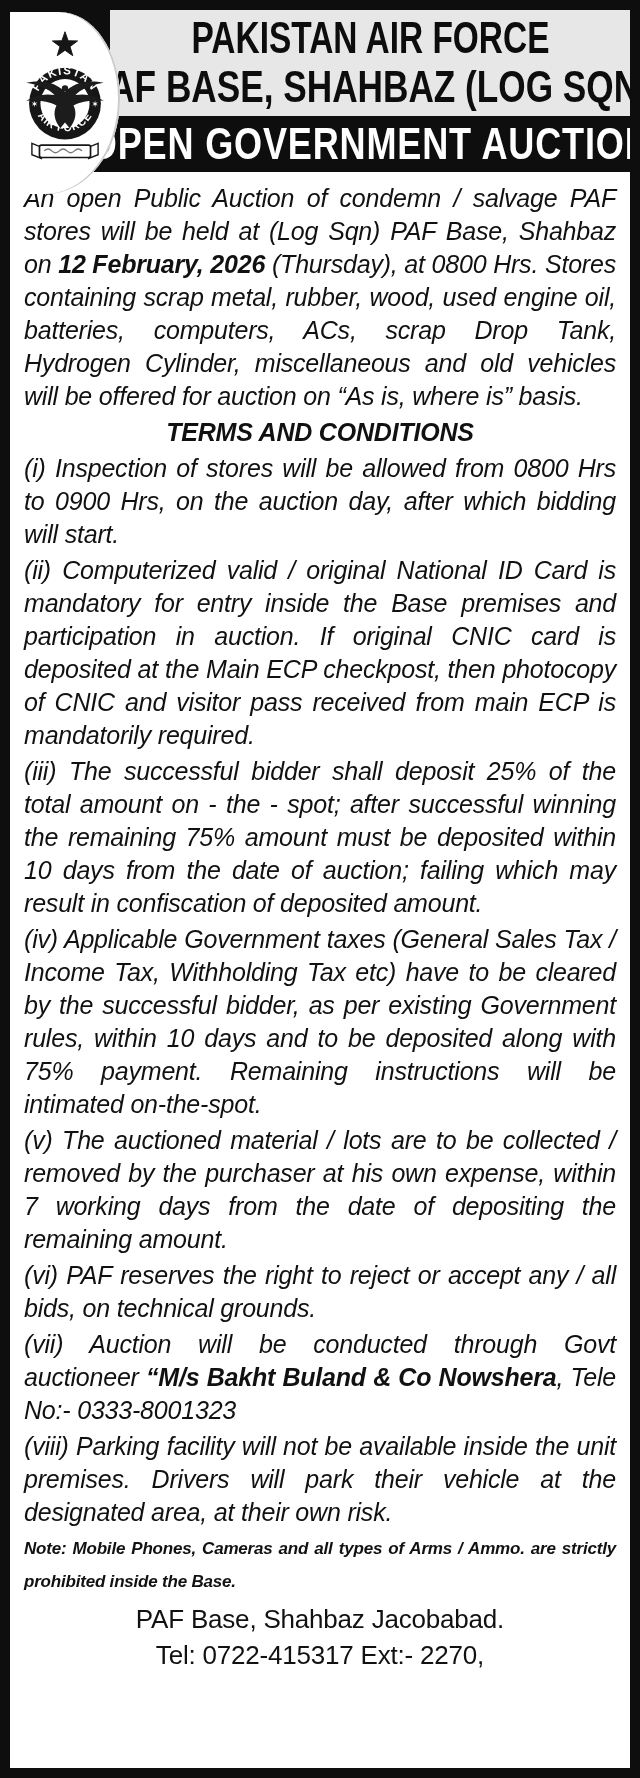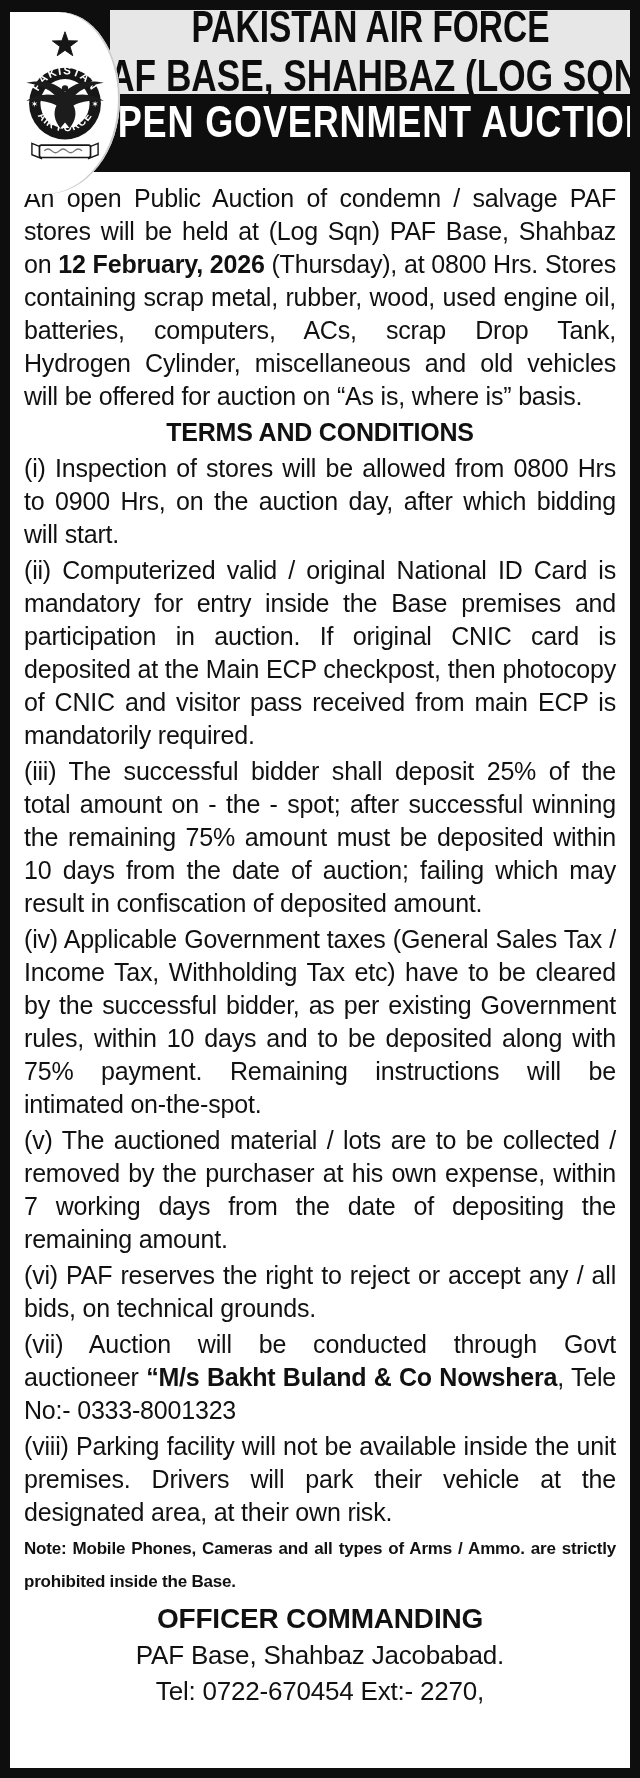--- a/index.html
+++ b/index.html
@@ -9,21 +9,21 @@
     box-sizing:border-box;
     background:#ffffff;
     border:10px solid #0e0e0e;
     overflow:hidden;
     font-family:"Liberation Sans",sans-serif;
     color:#111111;
   }
   
   .header{position:relative;background:#0e0e0e;height:162px;}
   .gray-band{
-    margin-left:100px;height:84px;background:#e7e7e7;
+    margin-left:100px;height:106px;background:#e7e7e7;
     display:flex;flex-direction:column;align-items:center;justify-content:center;
   }
   .org-line{
     font-weight:bold;font-size:44px;line-height:48px;letter-spacing:0px;
     display:inline-block;transform:scaleX(0.76);transform-origin:center;
     white-space:nowrap;color:#0d0d0d;
   }
   .base-line{
     font-weight:bold;font-size:44px;line-height:50px;
     display:inline-block;transform:scaleX(0.80);transform-origin:center;
@@ -44,21 +44,21 @@
     border-radius:0 70px 85px 0 / 0 100px 110px 0;
     box-shadow:inset -2px 0 0 #cccccc;
     display:flex;align-items:flex-start;justify-content:center;
   }
   
   .body{
     padding:10px 14px 0 14px;
     font-size:25px;line-height:33px;
     text-align:justify;letter-spacing:-0.2px;
   }
-  .body p{margin:0 0 3px 0;}
+  .body p{margin:0 0 3px 0;font-style:italic;}
   .terms-heading{font-weight:bold;text-align:center;}
   .note{font-weight:bold;font-size:17px;}
   
   .signature{text-align:center;line-height:36px;font-size:26px;margin-top:2px;}
   .signature .sig-title{font-weight:bold;font-size:28px;}
 </style>
 </head>
 <body>
 
 <div class="ad">
@@ -117,20 +117,19 @@
     <p>(iii) The successful bidder shall deposit 25% of the total amount on - the - spot; after successful winning the remaining 75% amount must be deposited within 10 days from the date of auction; failing which may result in confiscation of deposited amount.</p>
     <p>(iv) Applicable Government taxes (General Sales Tax / Income Tax, Withholding Tax etc) have to be cleared by the successful bidder, as per existing Government rules, within 10 days and to be deposited along with 75% payment. Remaining instructions will be intimated on-the-spot.</p>
     <p>(v) The auctioned material / lots are to be collected / removed by the purchaser at his own expense, within 7 working days from the date of depositing the remaining amount.</p>
     <p>(vi) PAF reserves the right to reject or accept any / all bids, on technical grounds.</p>
     <p><span>(vii) Auction will be conducted through Govt auctioneer </span><b>“M/s Bakht Buland &amp; Co Nowshera</b><span>, Tele No:- 0333-8001323</span></p>
     <p>(viii) Parking facility will not be available inside the unit premises. Drivers will park their vehicle at the designated area, at their own risk.</p>
 
     <p class="note">Note: Mobile Phones, Cameras and all types of Arms / Ammo. are strictly prohibited inside the Base.</p>
 
     <div class="signature">
-      <div class="sig-title">OFFICER COMMANDING</div>
       <div>PAF Base, Shahbaz Jacobabad.</div>
-      <div>Tel: 0722-670454 Ext:- 2270,</div>
+      <div>Tel: 0722-415317 Ext:- 2270,</div>
 
     </div>
   </div>
 
 </div>
 
 </body></html>

